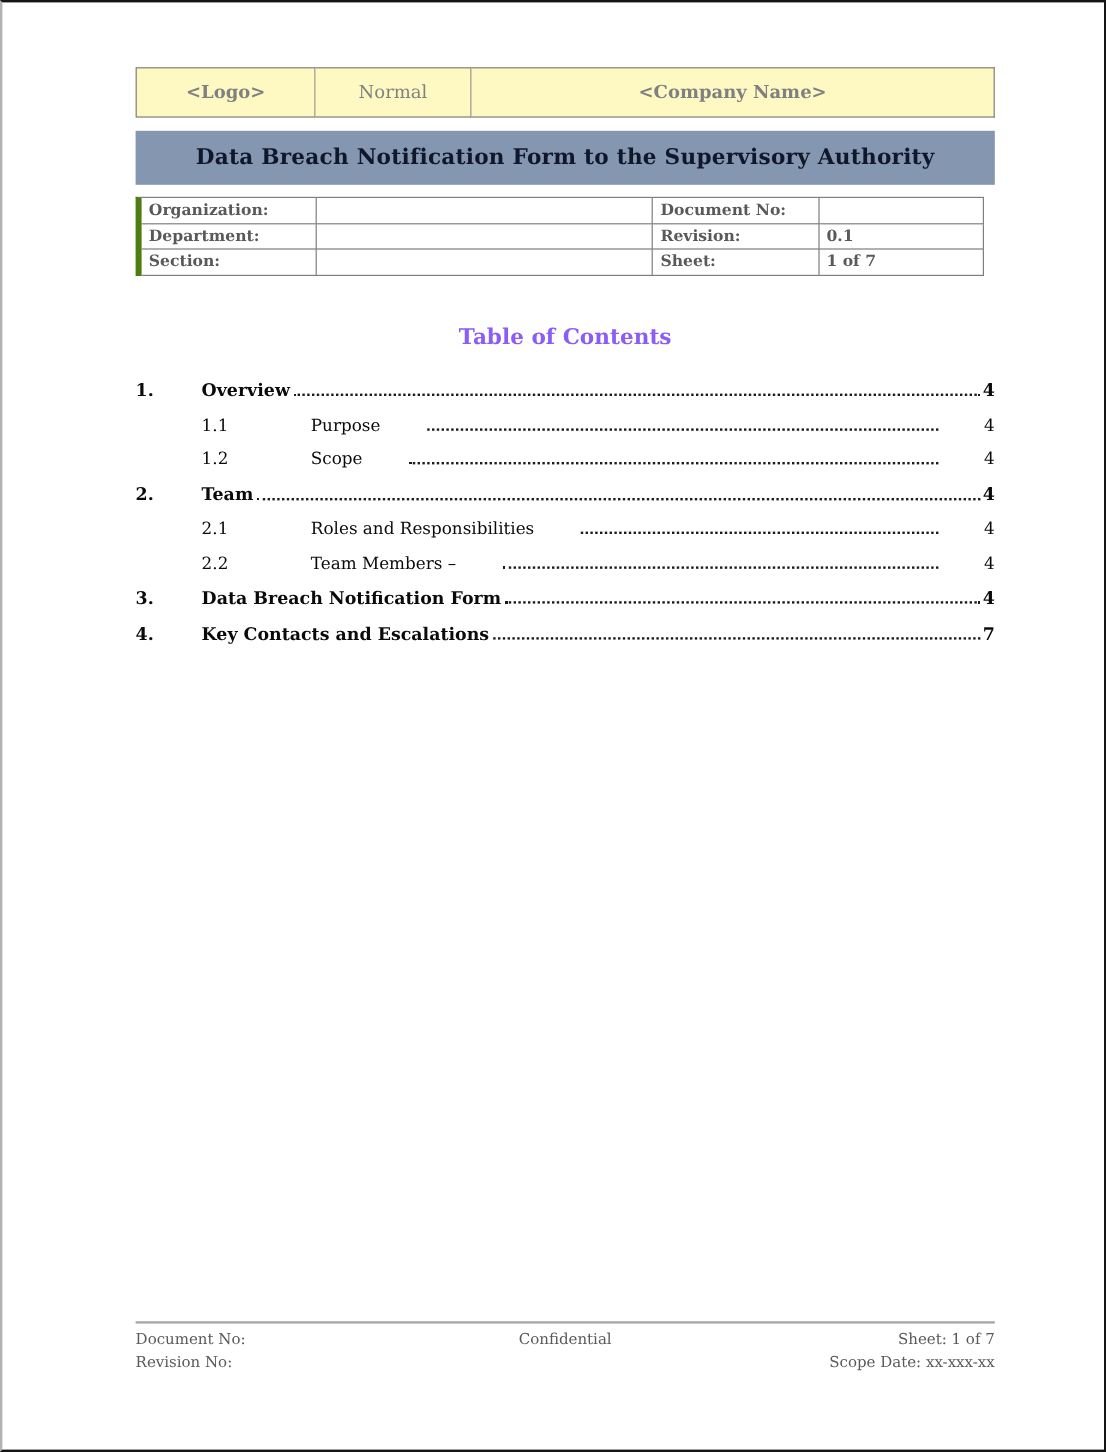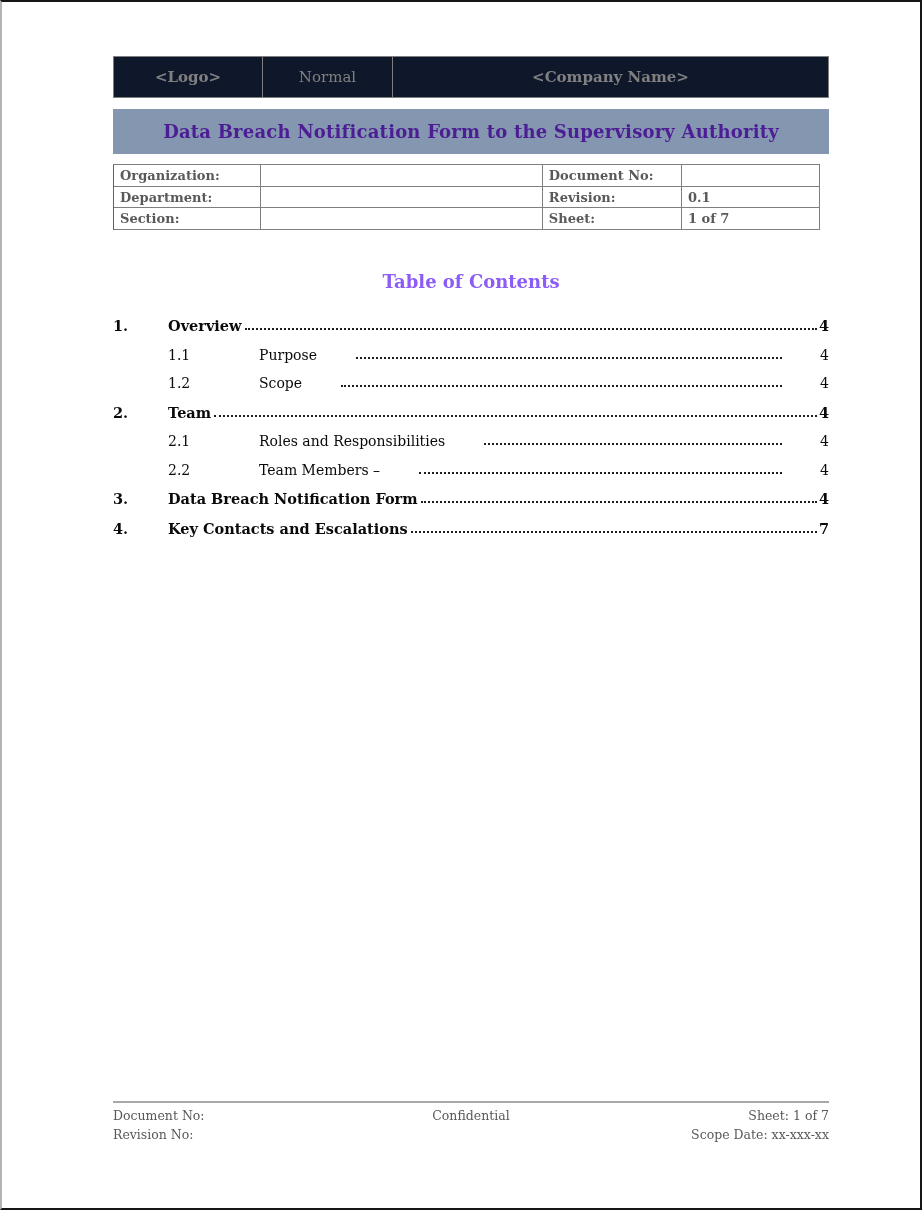--- a/index.html
+++ b/index.html
@@ -10,37 +10,37 @@
   .page {
     position:absolute; inset:0; box-sizing:border-box;
     border:2px solid #151515; border-left:2px solid #b3b3b3;
     background:#ffffff;
   }
   
   .header-table { position:absolute; left:111px; top:54px; width:716px; height:42px; display:flex; box-sizing:border-box; }
   .hcell {
     border:1px solid #7f7f7f; box-sizing:border-box;
     display:flex; align-items:center; justify-content:center;
-    color:#808080; font-size:15px; background:#0f172a;
+    color:#808080; font-size:15px; background:#fef9c3;
   }
   .hcell + .hcell { border-left:none; }
   .hcell.logo    { width:150px; font-weight:bold; }
   .hcell.company { width:436px; font-weight:bold; }
   .hcell.stylebox{ width:130px; }
   
   .banner {
     position:absolute; left:111px; top:107px; width:716px; height:45px;
-    background:#8496B0; color:#4c1d95; font-weight:bold; font-size:18px;
+    background:#8496B0; color:#0f172a; font-weight:bold; font-size:18px;
     display:flex; align-items:center; justify-content:center; letter-spacing:0.2px;
     box-sizing:border-box;
   }
   
   .meta {
     position:absolute; left:111px; top:162px; width:707px;
-    border-top:1px solid #7f7f7f; border-left:1px solid #4d7c0f; box-sizing:border-box;
+    border-top:1px solid #7f7f7f; border-left:5px solid #4d7c0f; box-sizing:border-box;
   }
   .meta-row { display:flex; height:21.7px; }
   .mcell {
     border-right:1px solid #7f7f7f; border-bottom:1px solid #7f7f7f; box-sizing:border-box;
     display:flex; align-items:center; padding:0 6px;
     font-size:13px; font-weight:bold; color:#595959; overflow:hidden; white-space:nowrap;
   }
   .mcell.c1 { width:149px; }
   .mcell.c2 { width:286px; }
   .mcell.c3 { width:141px; }

